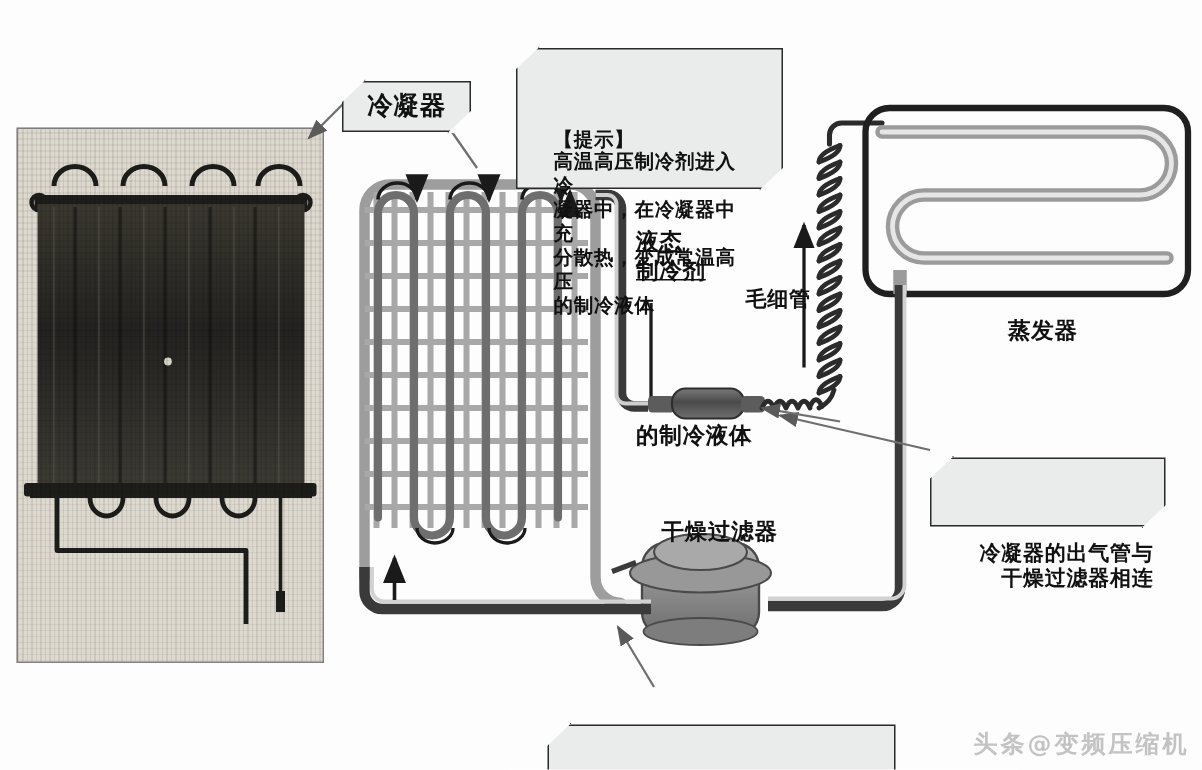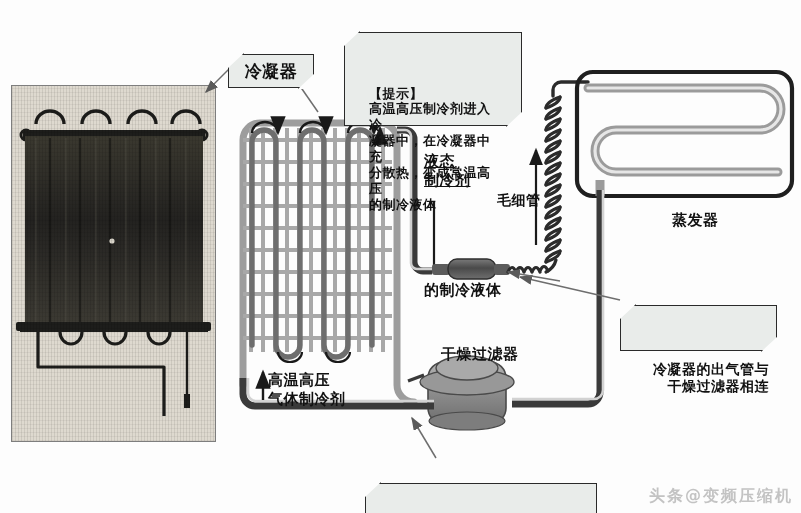--- a/index.html
+++ b/index.html
@@ -331,18 +331,16 @@
 制冷剂</div>
 
   <div class="plainlabel" style="left:497px;top:192px;font-size:14px;">毛细管</div>
 
   <div class="plainlabel" style="left:672px;top:211px;font-size:15px;">蒸发器</div>
 
   <div class="plainlabel" style="left:424px;top:281px;font-size:15px;">的制冷液体</div>
 
   <div class="plainlabel" style="left:441px;top:345px;font-size:15px;">干燥过滤器</div>
 
-  <div class="plainlabel" style="left:268px;top:371px;font-size:15px;">高温高压
-气体制冷剂</div>
 
   <div class="watermark">头条@变频压缩机</div>
 
 </div>
 
 </body></html>

